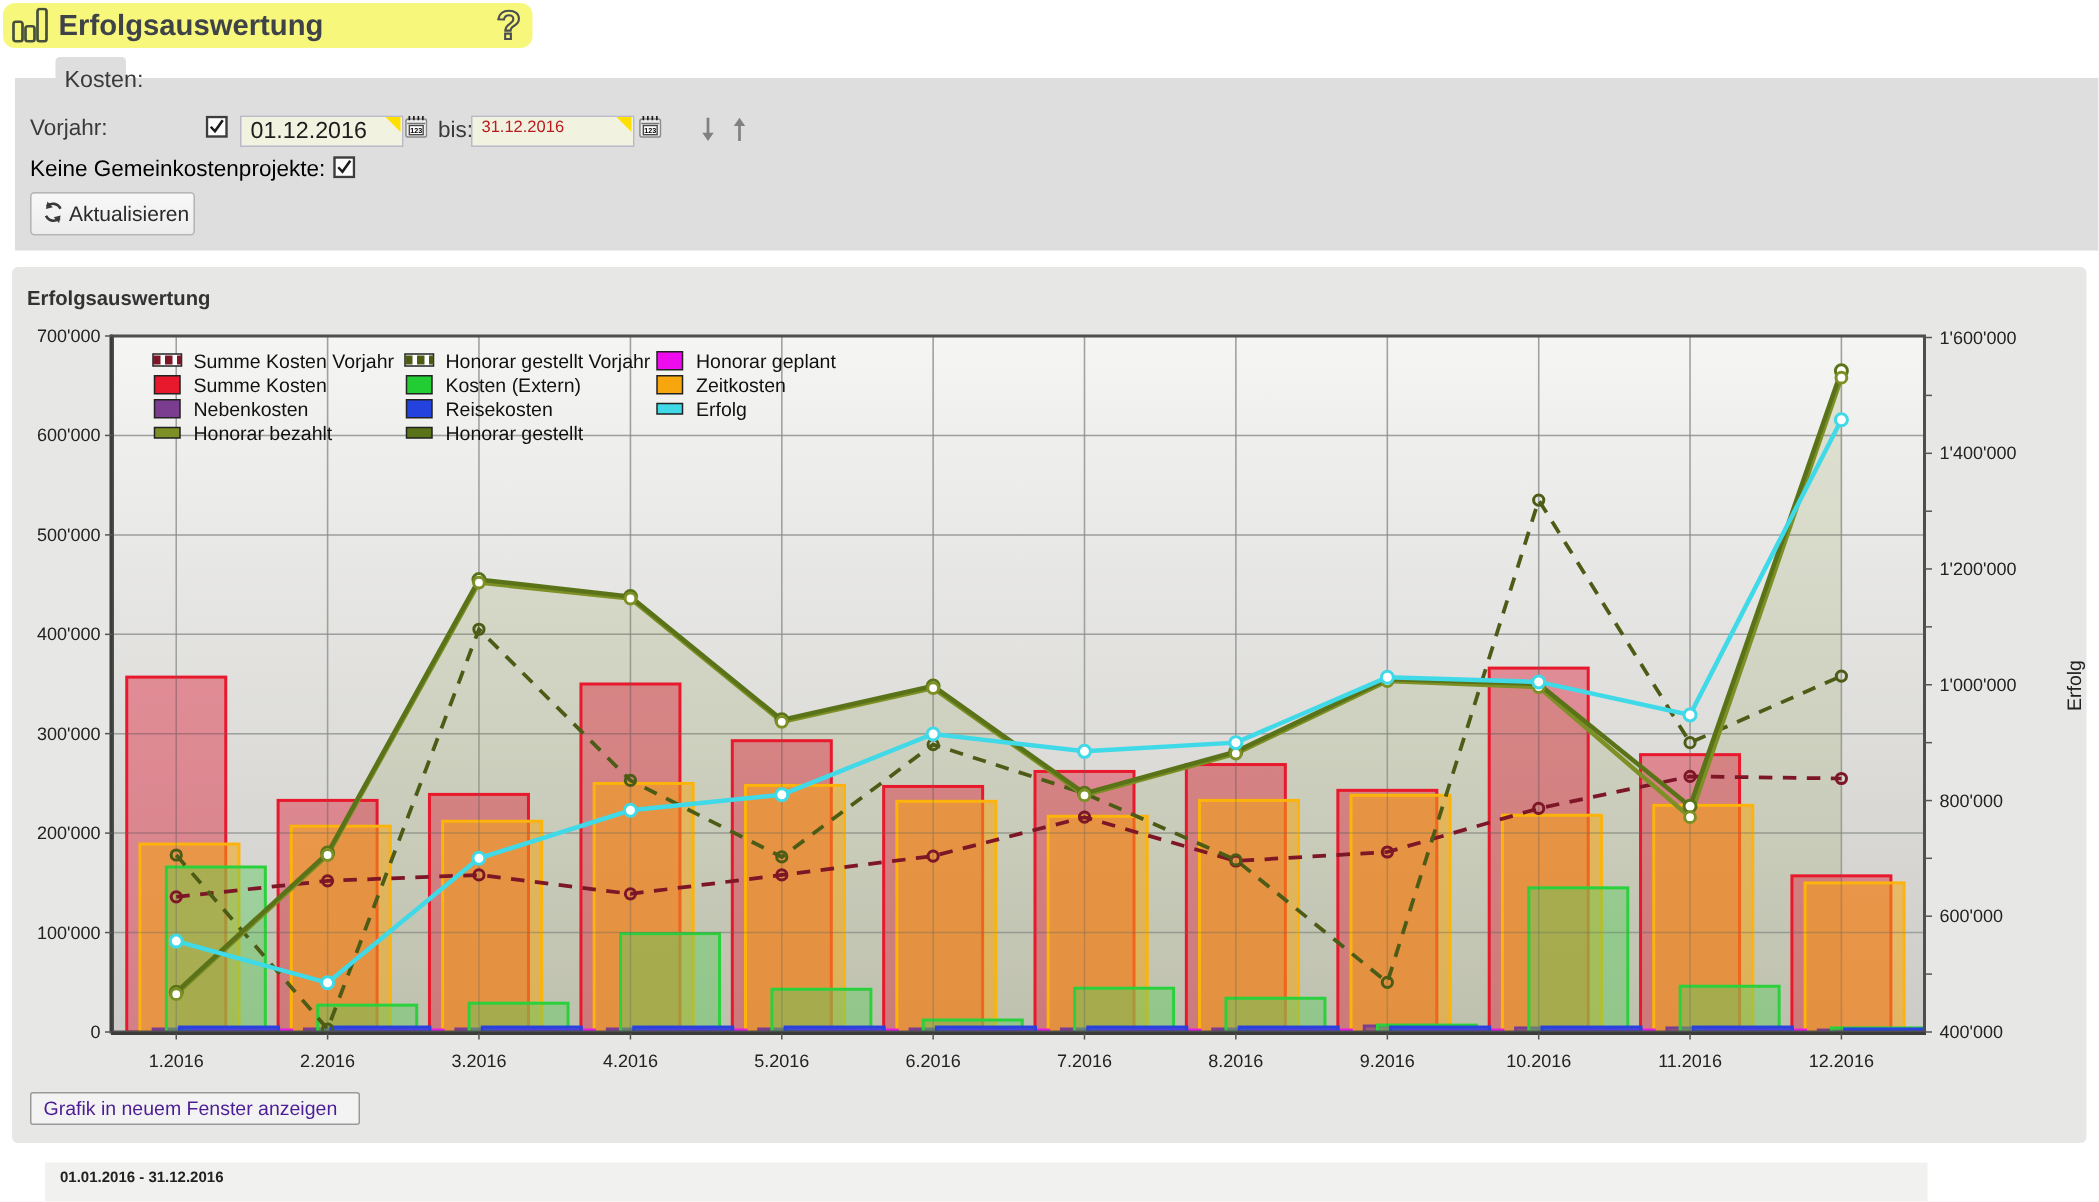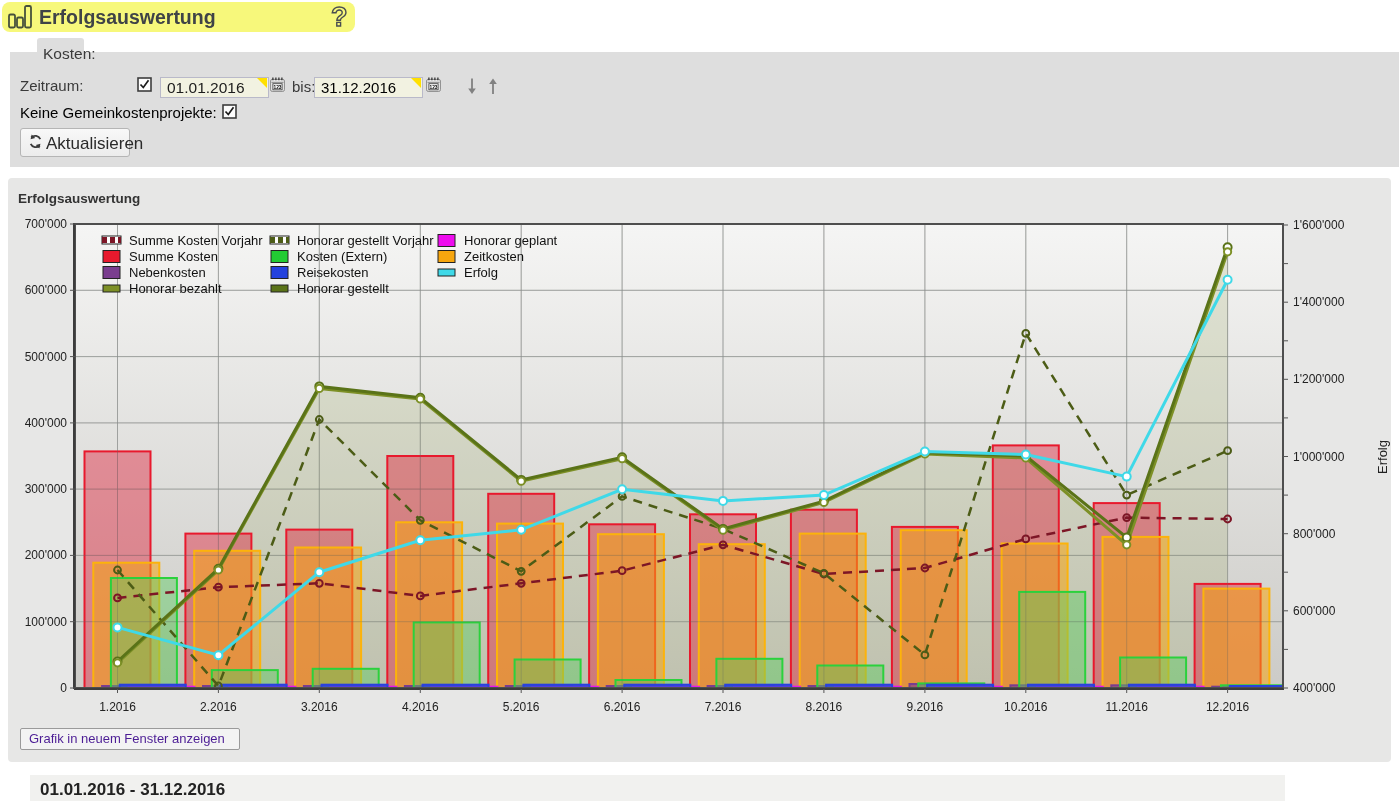--- a/index.html
+++ b/index.html
@@ -15,44 +15,44 @@
 <rect x="17" y="1" width="6" height="21.5" rx="1.5"></rect>
 </g>
     </svg></div>
 <div class="abs" style="left:39px;top:6px;font-size:19.5px;font-weight:bold;color:#3f4347">Erfolgsauswertung</div>
 <div class="abs" style="left:331px;top:2px;font-size:27px;font-weight:bold;color:#f7f87b;-webkit-text-stroke:1.4px #4a4e50">?</div>
 
 <div class="abs" style="left:37px;top:38px;width:47px;height:16px;background:#dedede;border-radius:3px 3px 0 0"></div>
 <div class="abs" style="left:10px;top:52px;width:1389px;height:115px;background:#dedede"></div>
 <div class="abs" style="left:43px;top:45px;font-size:15.5px;color:#3a3a3a">Kosten:</div>
 
-<div class="abs" style="left:20px;top:77px;font-size:15px;color:#3a3a3a">Zeitraum:</div>
+<div class="abs" style="left:20px;top:77px;font-size:15px;color:#3a3a3a">Vorjahr:</div>
 <svg style="position:absolute;left:137px;top:77px" width="15" height="15" viewBox="0 0 15 15">
 <rect x="1" y="1" width="13" height="13" fill="#fdfdfd" stroke="#3d3d3d" stroke-width="1.6"></rect>
 <polyline points="3.5,7.5 6.3,10.5 11.5,3.2" fill="none" stroke="#1a1a1a" stroke-width="1.7"></polyline>
 </svg>
 <div class="abs" style="left:160px;top:77px;width:107px;height:19px;background:#f2f2e1;border:1px solid #b9b9c9"></div>
 <div class="abs" style="left:257px;top:78px;width:0;height:0;border-left:10px solid transparent;border-top:10px solid #ffe000"></div>
-<div class="abs" style="left:167px;top:79px;font-size:15.5px;color:#1c1c1c">01.01.2016</div>
+<div class="abs" style="left:167px;top:79px;font-size:15.5px;color:#1c1c1c">01.12.2016</div>
 <div class="abs" style="left:270px;top:77px"><svg width="15" height="15" viewBox="0 0 15 15">
 <rect x="0.6" y="2.4" width="13.8" height="12" rx="1.6" fill="#ececec" stroke="#8a8a8a" stroke-width="1"></rect>
 <g stroke="#1a1a1a" stroke-width="1.1">
         <line x1="2.9" y1="0.4" x2="2.9" y2="3.2"></line>
         <line x1="5.9" y1="0.4" x2="5.9" y2="3.2"></line>
         <line x1="8.9" y1="0.4" x2="8.9" y2="3.2"></line>
         <line x1="11.9" y1="0.4" x2="11.9" y2="3.2"></line>
       </g>
 <line x1="1.5" y1="5.3" x2="13.5" y2="5.3" stroke="#777" stroke-width="0.9"></line>
 <rect x="2.9" y="6.7" width="9.2" height="6.1" fill="#ffffff" stroke="#444" stroke-width="0.9"></rect>
 <text x="7.5" y="11.7" font-family="Liberation Sans, sans-serif" font-size="4.8" font-weight="bold" fill="#000" text-anchor="middle">123</text>
 </svg></div>
 <div class="abs" style="left:292px;top:78px;font-size:15px;color:#3a3a3a">bis:</div>
 <div class="abs" style="left:314px;top:77px;width:107px;height:19px;background:#f2f2e1;border:1px solid #b9b9c9"></div>
 <div class="abs" style="left:411px;top:78px;width:0;height:0;border-left:10px solid transparent;border-top:10px solid #ffe000"></div>
-<div class="abs" style="left:321px;top:79px;font-size:15px;color:#000000">31.12.2016</div>
+<div class="abs" style="left:321px;top:79px;font-size:11px;color:#b91c1c">31.12.2016</div>
 <div class="abs" style="left:426px;top:77px"><svg width="15" height="15" viewBox="0 0 15 15">
 <rect x="0.6" y="2.4" width="13.8" height="12" rx="1.6" fill="#ececec" stroke="#8a8a8a" stroke-width="1"></rect>
 <g stroke="#1a1a1a" stroke-width="1.1">
         <line x1="2.9" y1="0.4" x2="2.9" y2="3.2"></line>
         <line x1="5.9" y1="0.4" x2="5.9" y2="3.2"></line>
         <line x1="8.9" y1="0.4" x2="8.9" y2="3.2"></line>
         <line x1="11.9" y1="0.4" x2="11.9" y2="3.2"></line>
       </g>
 <line x1="1.5" y1="5.3" x2="13.5" y2="5.3" stroke="#777" stroke-width="0.9"></line>
 <rect x="2.9" y="6.7" width="9.2" height="6.1" fill="#ffffff" stroke="#444" stroke-width="0.9"></rect>
@@ -75,21 +75,21 @@
 
 <div class="abs" style="left:20px;top:128px;width:108px;height:27px;background:linear-gradient(#f8f8f8,#ececec);border:1px solid #b5b5b5;border-radius:3px"></div>
 <div class="abs" style="left:28px;top:134px"><svg width="15" height="15" viewBox="0 0 15 15">
 <g fill="none" stroke="#3a3a3a" stroke-width="1.8">
 <path d="M 12.3 5.2 A 5.6 5.6 0 0 0 3.2 3.5"></path>
 <path d="M 2.7 9.8 A 5.6 5.6 0 0 0 11.8 11.5"></path>
 </g>
 <polygon points="3.6,0.4 2.6,5.3 7.2,4.1" fill="#3a3a3a"></polygon>
 <polygon points="11.4,14.6 12.4,9.7 7.8,10.9" fill="#3a3a3a"></polygon>
 </svg></div>
-<div class="abs" style="left:46px;top:134px;font-size:17px;color:#2a2a2a">Aktualisieren</div>
+<div class="abs" style="left:46px;top:134px;font-size:14px;color:#2a2a2a">Aktualisieren</div>
 
 <div class="abs" style="left:8px;top:178px;width:1383px;height:584px;background:#e7e7e6;border-radius:4px"></div>
 <div class="abs" style="left:18px;top:191px;font-size:13.5px;font-weight:bold;color:#333">Erfolgsauswertung</div>
 
 <div class="abs" style="left:0;top:0"><svg width="1399" height="801" viewBox="0 0 1399 801" font-family="Liberation Sans, sans-serif">
 <defs>
 <linearGradient id="plotbg" x1="0" y1="0" x2="0" y2="1">
  <stop offset="0" stop-color="#f5f5f4"></stop>
           <stop offset="1" stop-color="#cccbc7"></stop>
 </linearGradient>
@@ -361,13 +361,13 @@
 <rect x="438" y="250.5" width="17" height="12" fill="#f7a60e" stroke="#222" stroke-width="1"></rect>
 <text x="464" y="261.0" font-size="13" fill="#111">Zeitkosten</text>
 <rect x="438" y="269.0" width="17" height="7" fill="#3fd9e8" stroke="#222" stroke-width="1"></rect>
 <text x="464" y="277.0" font-size="13" fill="#111">Erfolg</text>
 </svg></div>
 
 <div class="abs" style="left:20px;top:728px;width:218px;height:20px;background:#f3f3f3;border:1px solid #9a9a9a;border-radius:2px"></div>
 <div class="abs" style="left:29px;top:731px;font-size:13px;color:#4c1d95">Grafik in neuem Fenster anzeigen</div>
 
 <div class="abs" style="left:30px;top:775px;width:1255px;height:26px;background:#f1f1ef"></div>
-<div class="abs" style="left:40px;top:780px;font-size:17px;font-weight:bold;color:#222">01.01.2016 - 31.12.2016</div>
+<div class="abs" style="left:40px;top:780px;font-size:10px;font-weight:bold;color:#222">01.01.2016 - 31.12.2016</div>
 
 </body></html>

